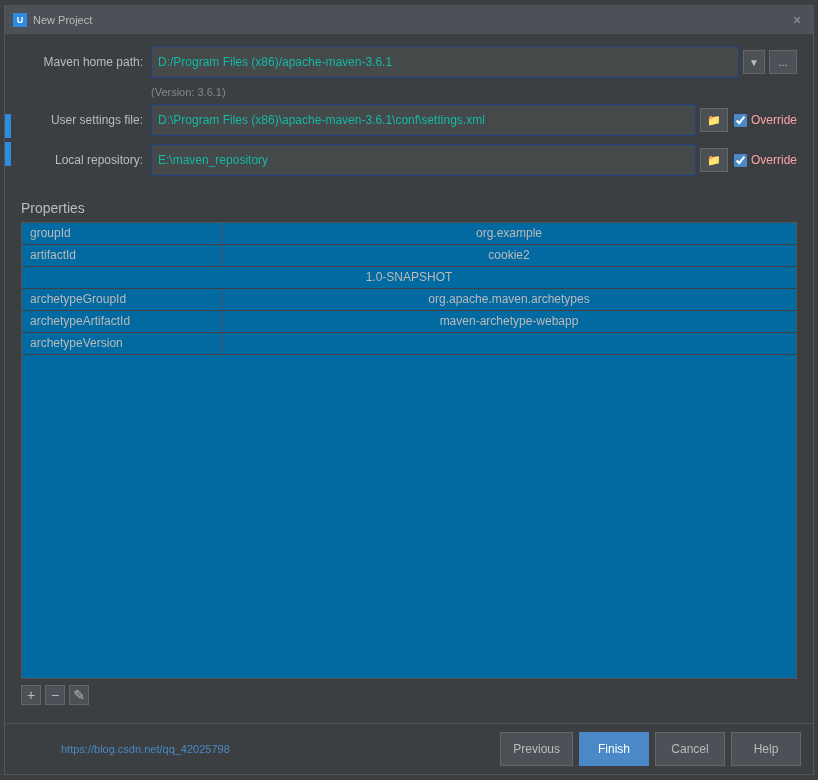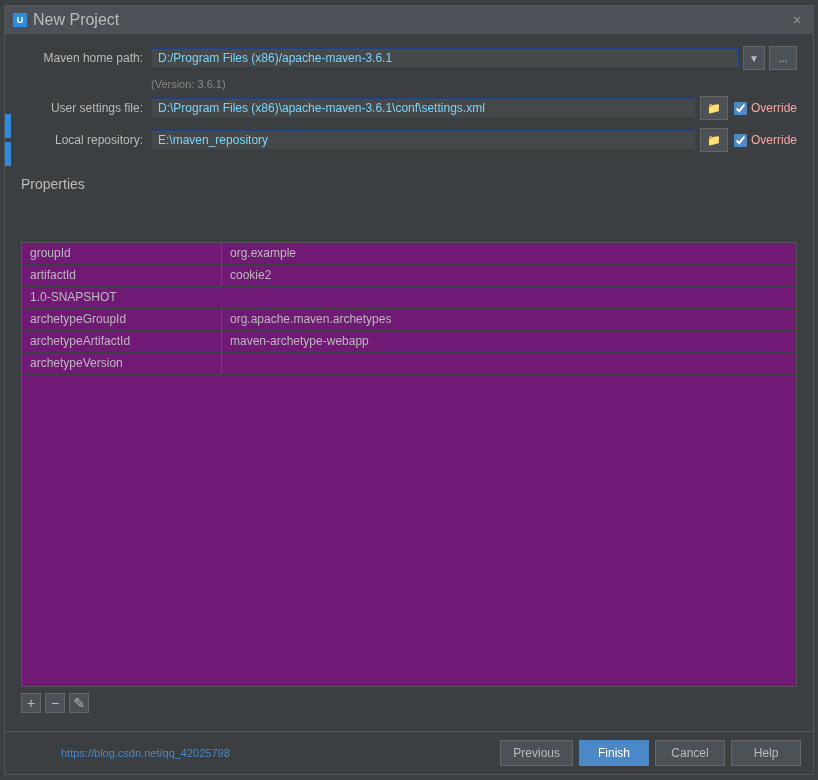--- a/index.html
+++ b/index.html
@@ -46,21 +46,21 @@
       display: inline-block;
       font-size: 9px;
       color: white;
       display: flex;
       align-items: center;
       justify-content: center;
       font-weight: bold;
     }
     .title-text {
       color: #bbbbbb;
-      font-size: 16px;
+      font-size: 11px;
       text-align: center;
     }
     .close-btn {
       width: 16px;
       height: 16px;
       cursor: pointer;
       color: #999;
       font-size: 14px;
       display: flex;
       align-items: center;
@@ -91,24 +91,24 @@
     .form-input-group {
       display: flex;
       align-items: center;
       flex: 1;
       gap: 4px;
     }
     .form-input {
       flex: 1;
       background: #45494a;
       border: 1px solid #214283;
-      color: #7dd3fc;
+      color: #14b8a6;
       font-size: 12px;
       padding: 3px 6px;
-      height: 20px;
+      height: 32px;
       outline: none;
     }
     .dropdown-btn {
       width: 22px;
       height: 24px;
       background: #4b5157;
       border: 1px solid #666;
       color: #bbbbbb;
       cursor: pointer;
       display: flex;
@@ -151,22 +151,21 @@
     .section-title {
       color: #bbbbbb;
       font-size: 14px;
       margin-bottom: 6px;
       margin-top: 4px;
     }
     .properties-table {
       flex: 1;
       border: 1px solid #555;
       overflow-y: auto;
-      background: #701a75;
-      margin-top: 44px;
+      background: #0369a1;
     }
     .prop-row {
       display: flex;
       border-bottom: 1px solid #3c3f41;
       height: 22px;
     }
     .prop-key {
       width: 200px;
       padding: 3px 8px;
       color: #bbbbbb;
@@ -176,20 +175,21 @@
       white-space: nowrap;
       overflow: hidden;
     }
     .prop-value {
       flex: 1;
       padding: 3px 8px;
       color: #bbbbbb;
       font-size: 12px;
       white-space: nowrap;
       overflow: hidden;
+      text-align: center;
     }
     .table-toolbar {
       display: flex;
       align-items: center;
       gap: 4px;
       padding: 6px 0;
     }
     .tool-btn {
       width: 20px;
       height: 20px;
@@ -214,21 +214,21 @@
       background: #3c3f41;
     }
     .footer-url {
       flex: 1;
       font-size: 11px;
       color: #4a88c7;
       padding-left: 44px;
     }
     .btn {
       min-width: 70px;
-      height: 26px;
+      height: 34px;
       padding: 0 12px;
       font-size: 12px;
       cursor: pointer;
       border: 1px solid #666;
       background: #4b5157;
       color: #bbbbbb;
       display: flex;
       align-items: center;
       justify-content: center;
     }

